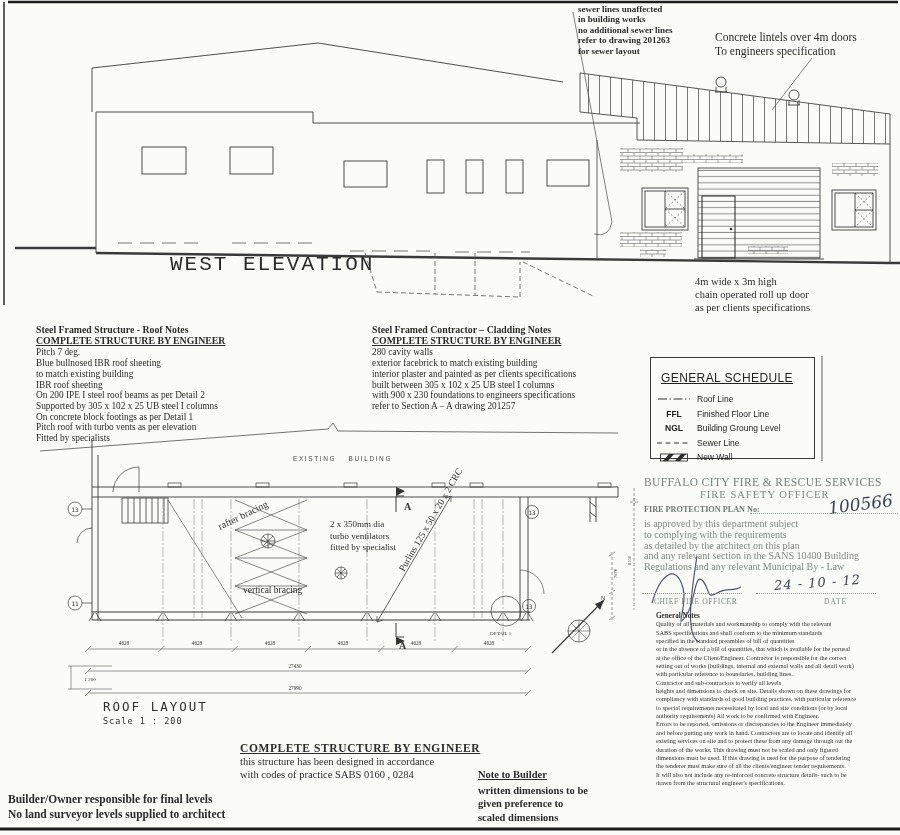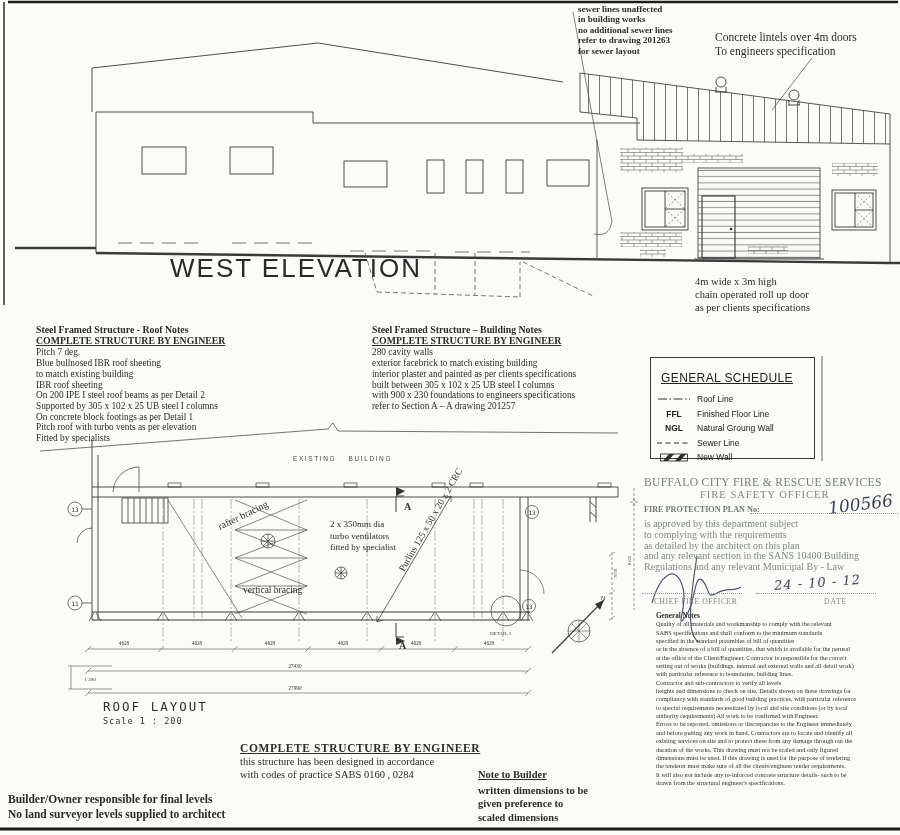--- a/index.html
+++ b/index.html
@@ -6,21 +6,21 @@
   .sheet{position:relative;width:900px;height:835px;background:#fbfbf8;overflow:hidden;
          font-family:"Liberation Serif",serif;color:#2b2b2b;}
   .abs{position:absolute;}
   .pre{white-space:pre-line;}
   svg text{font-family:"Liberation Serif",serif;fill:#333;}
   svg text.mono{font-family:"DejaVu Sans Mono",monospace;}
   svg text.sans{font-family:"Liberation Sans",sans-serif;}
 
   .sewer-note{left:578px;top:4px;width:140px;font-size:9px;font-weight:bold;line-height:10.4px;}
   .lintel-note{left:715px;top:30px;width:180px;font-size:11.5px;line-height:14px;}
-  .elev-title{left:170px;top:253px;font-family:Liberation Sans, sans-serif;font-size:26px;
+  .elev-title{left:170px;top:253px;font-family:Liberation Mono, monospace;font-size:21px;
               letter-spacing:2px;color:#2a2a2a;}
   .notes-block{width:330px;font-size:9.3px;line-height:10.7px;}
   .notes-block .nt{font-weight:bold;font-size:9.8px;margin-top:29px;}
   .notes-block .ns{font-weight:bold;font-size:9.8px;text-decoration:underline;margin-bottom:1px;}
   .roof-notes{left:36px;top:296px;}
   .clad-notes{left:372px;top:296px;}
   .door-note{left:695px;top:276px;width:180px;font-size:10.5px;line-height:12.8px;}
 
   .schedule{left:650px;top:357px;width:163px;height:100px;border:1.2px solid #3a3a3a;
             font-family:"Liberation Sans",sans-serif;}
@@ -305,21 +305,21 @@
 to match existing building
 IBR  roof sheeting
 On 200 IPE  I steel roof beams as per Detail  2
 Supported by 305 x 102 x 25 UB steel I columns
 On concrete block footings as per Detail 1
 Pitch roof with turbo vents as per elevation
 Fitted by specialists</div>
   </div>
 
   <div class="abs notes-block clad-notes">
-    <div class="nt">Steel Framed Structure – Building Notes</div>
+    <div class="nt">Steel Framed Contractor – Cladding Notes</div>
     <div class="ns">COMPLETE STRUCTURE BY ENGINEER</div>
     <div class="pre">280 cavity walls
 exterior facebrick to match existing building
 interior plaster and painted as per clients specifications
 built between 305 x 102 x 25 UB steel I columns
 with 900 x 230 foundations to engineers specifications
 refer to Section A – A drawing 201257</div>
   </div>
 
   <div class="abs door-note pre">4m wide x 3m high
@@ -335,21 +335,21 @@
           </svg>
       </span>
       <span>Roof Line</span>
     </div>
     <div class="srow">
       <span class="sym">FFL</span>
       <span>Finished Floor Line</span>
     </div>
     <div class="srow">
       <span class="sym">NGL</span>
-      <span>Natural Groung Wall</span>
+      <span>Building Groung Level</span>
     </div>
     <div class="srow">
       <span class="sym">
         <svg width="34" height="4">
             <path d="M0,2 H34" stroke="#333" stroke-width="1.1" stroke-dasharray="5 3.5"></path>
           </svg>
       </span>
       <span>Sewer Line</span>
     </div>
     <div class="srow">

